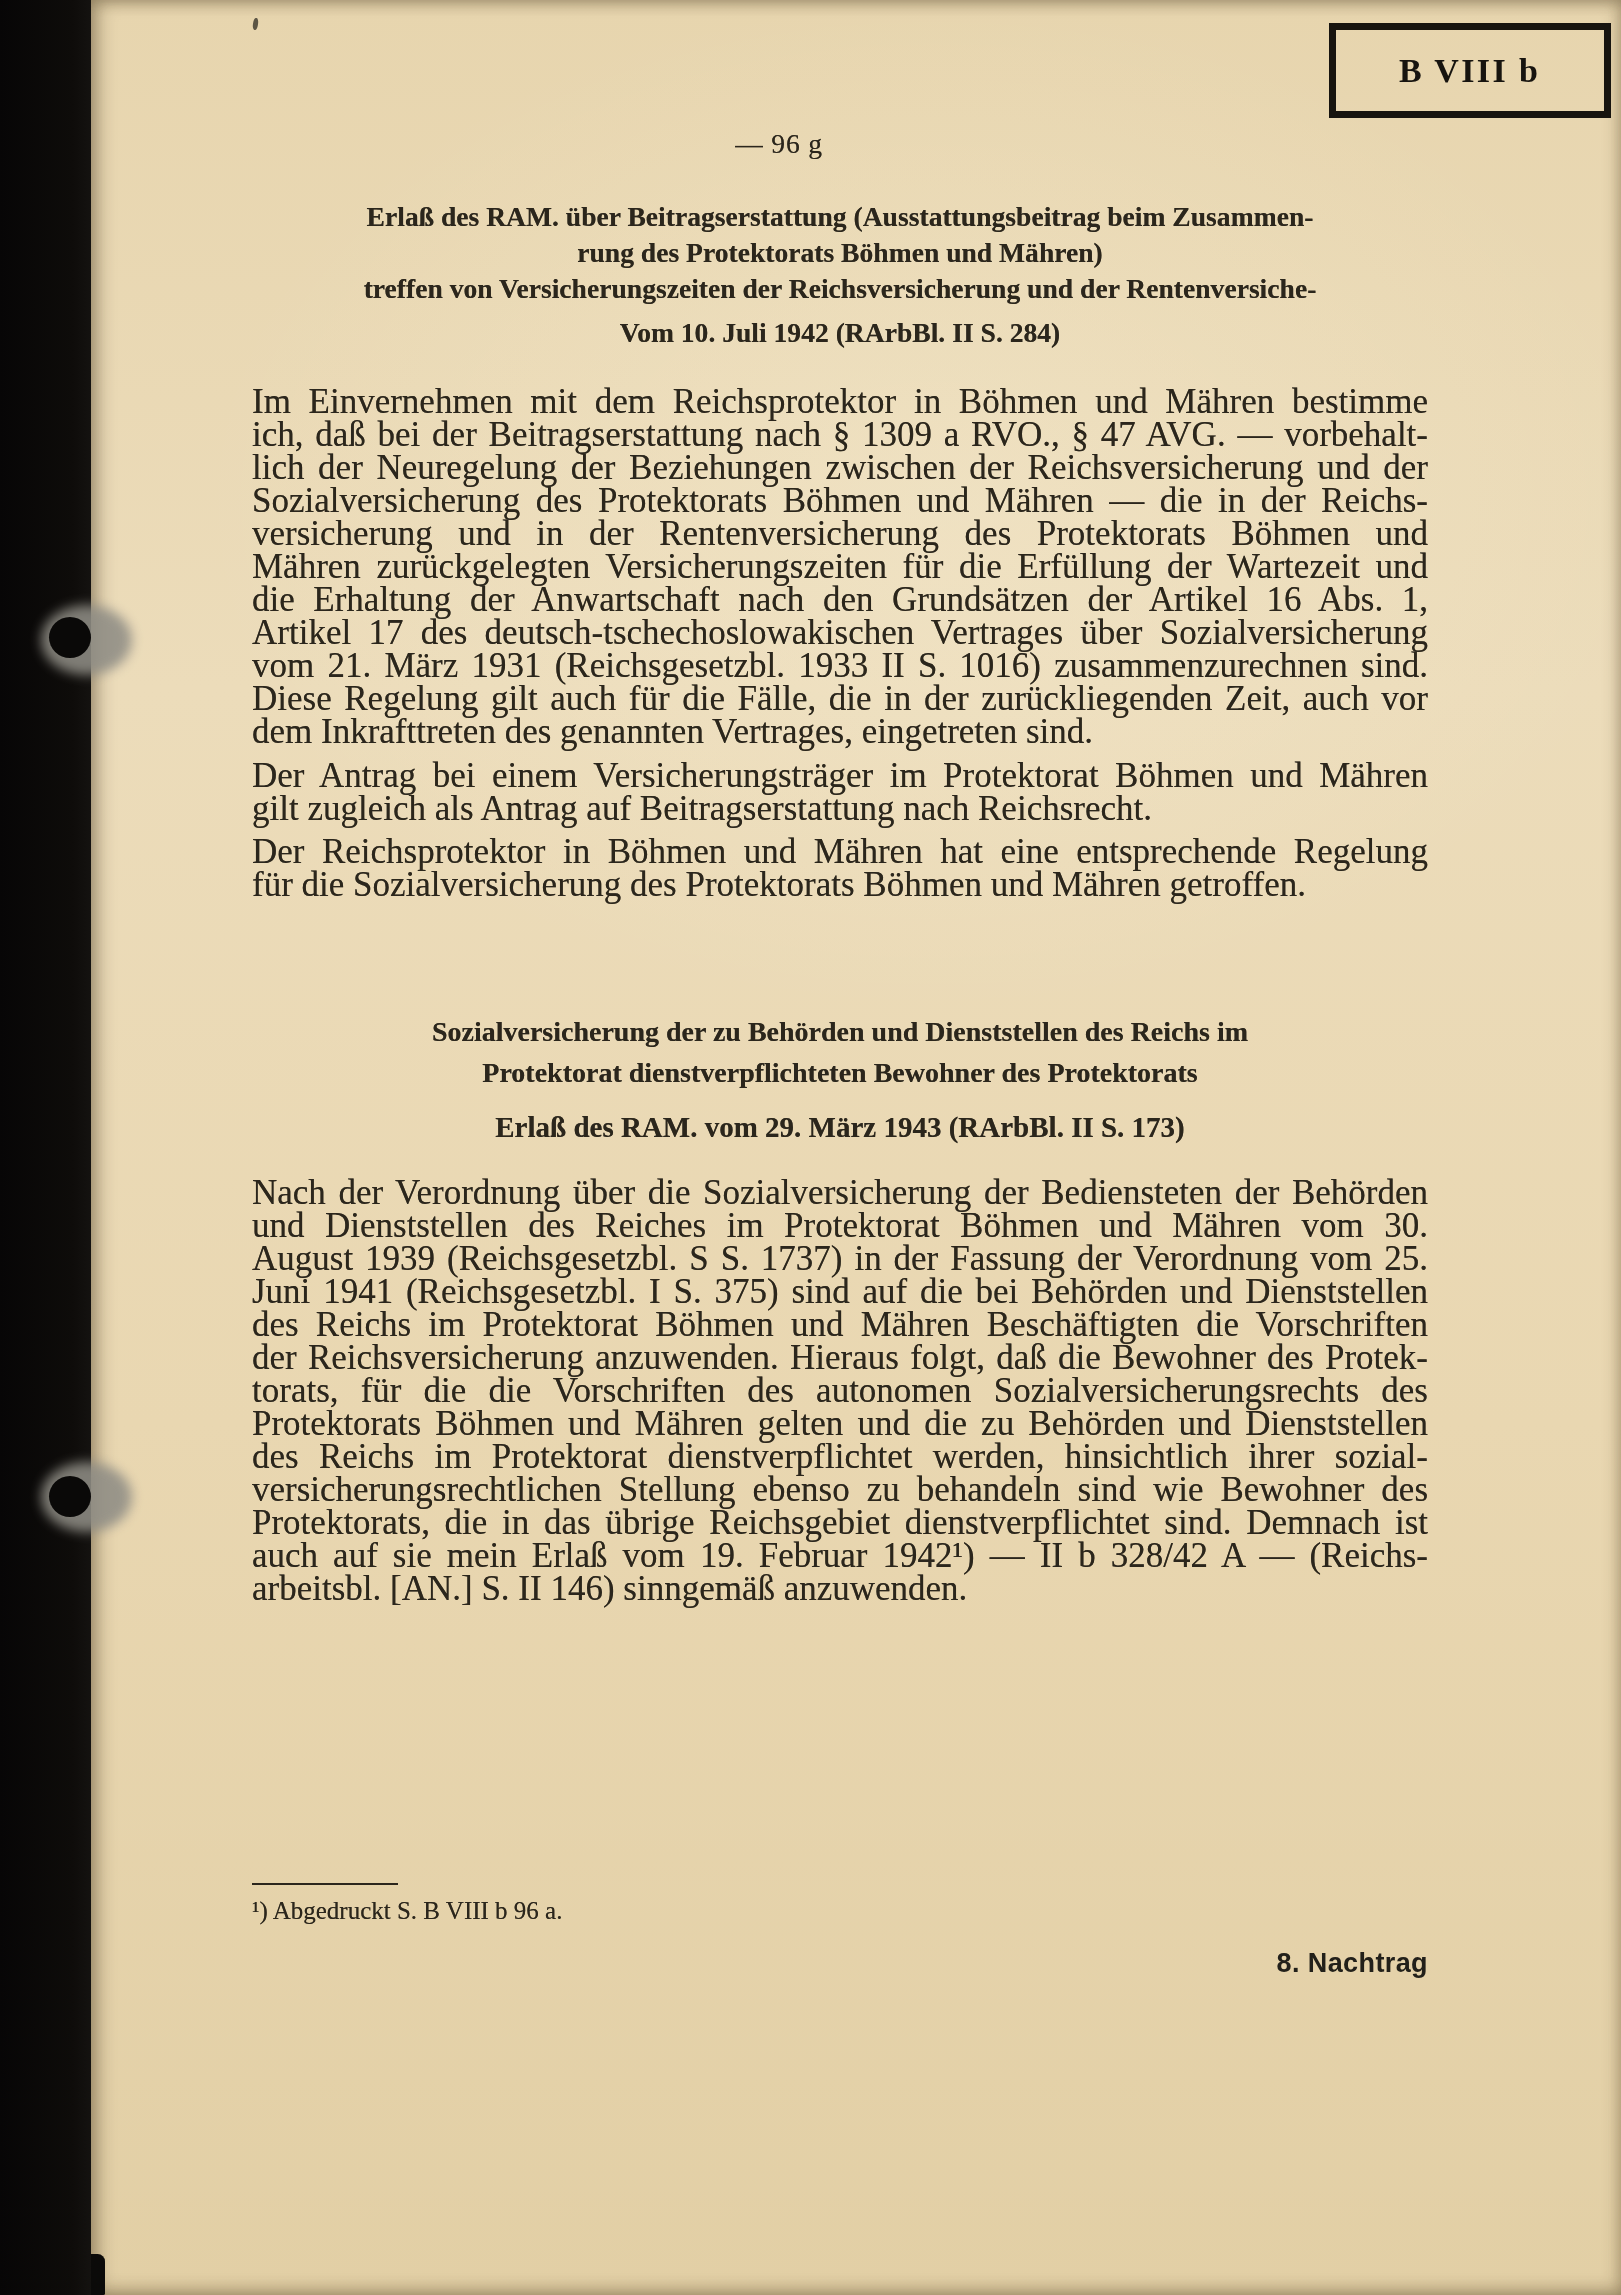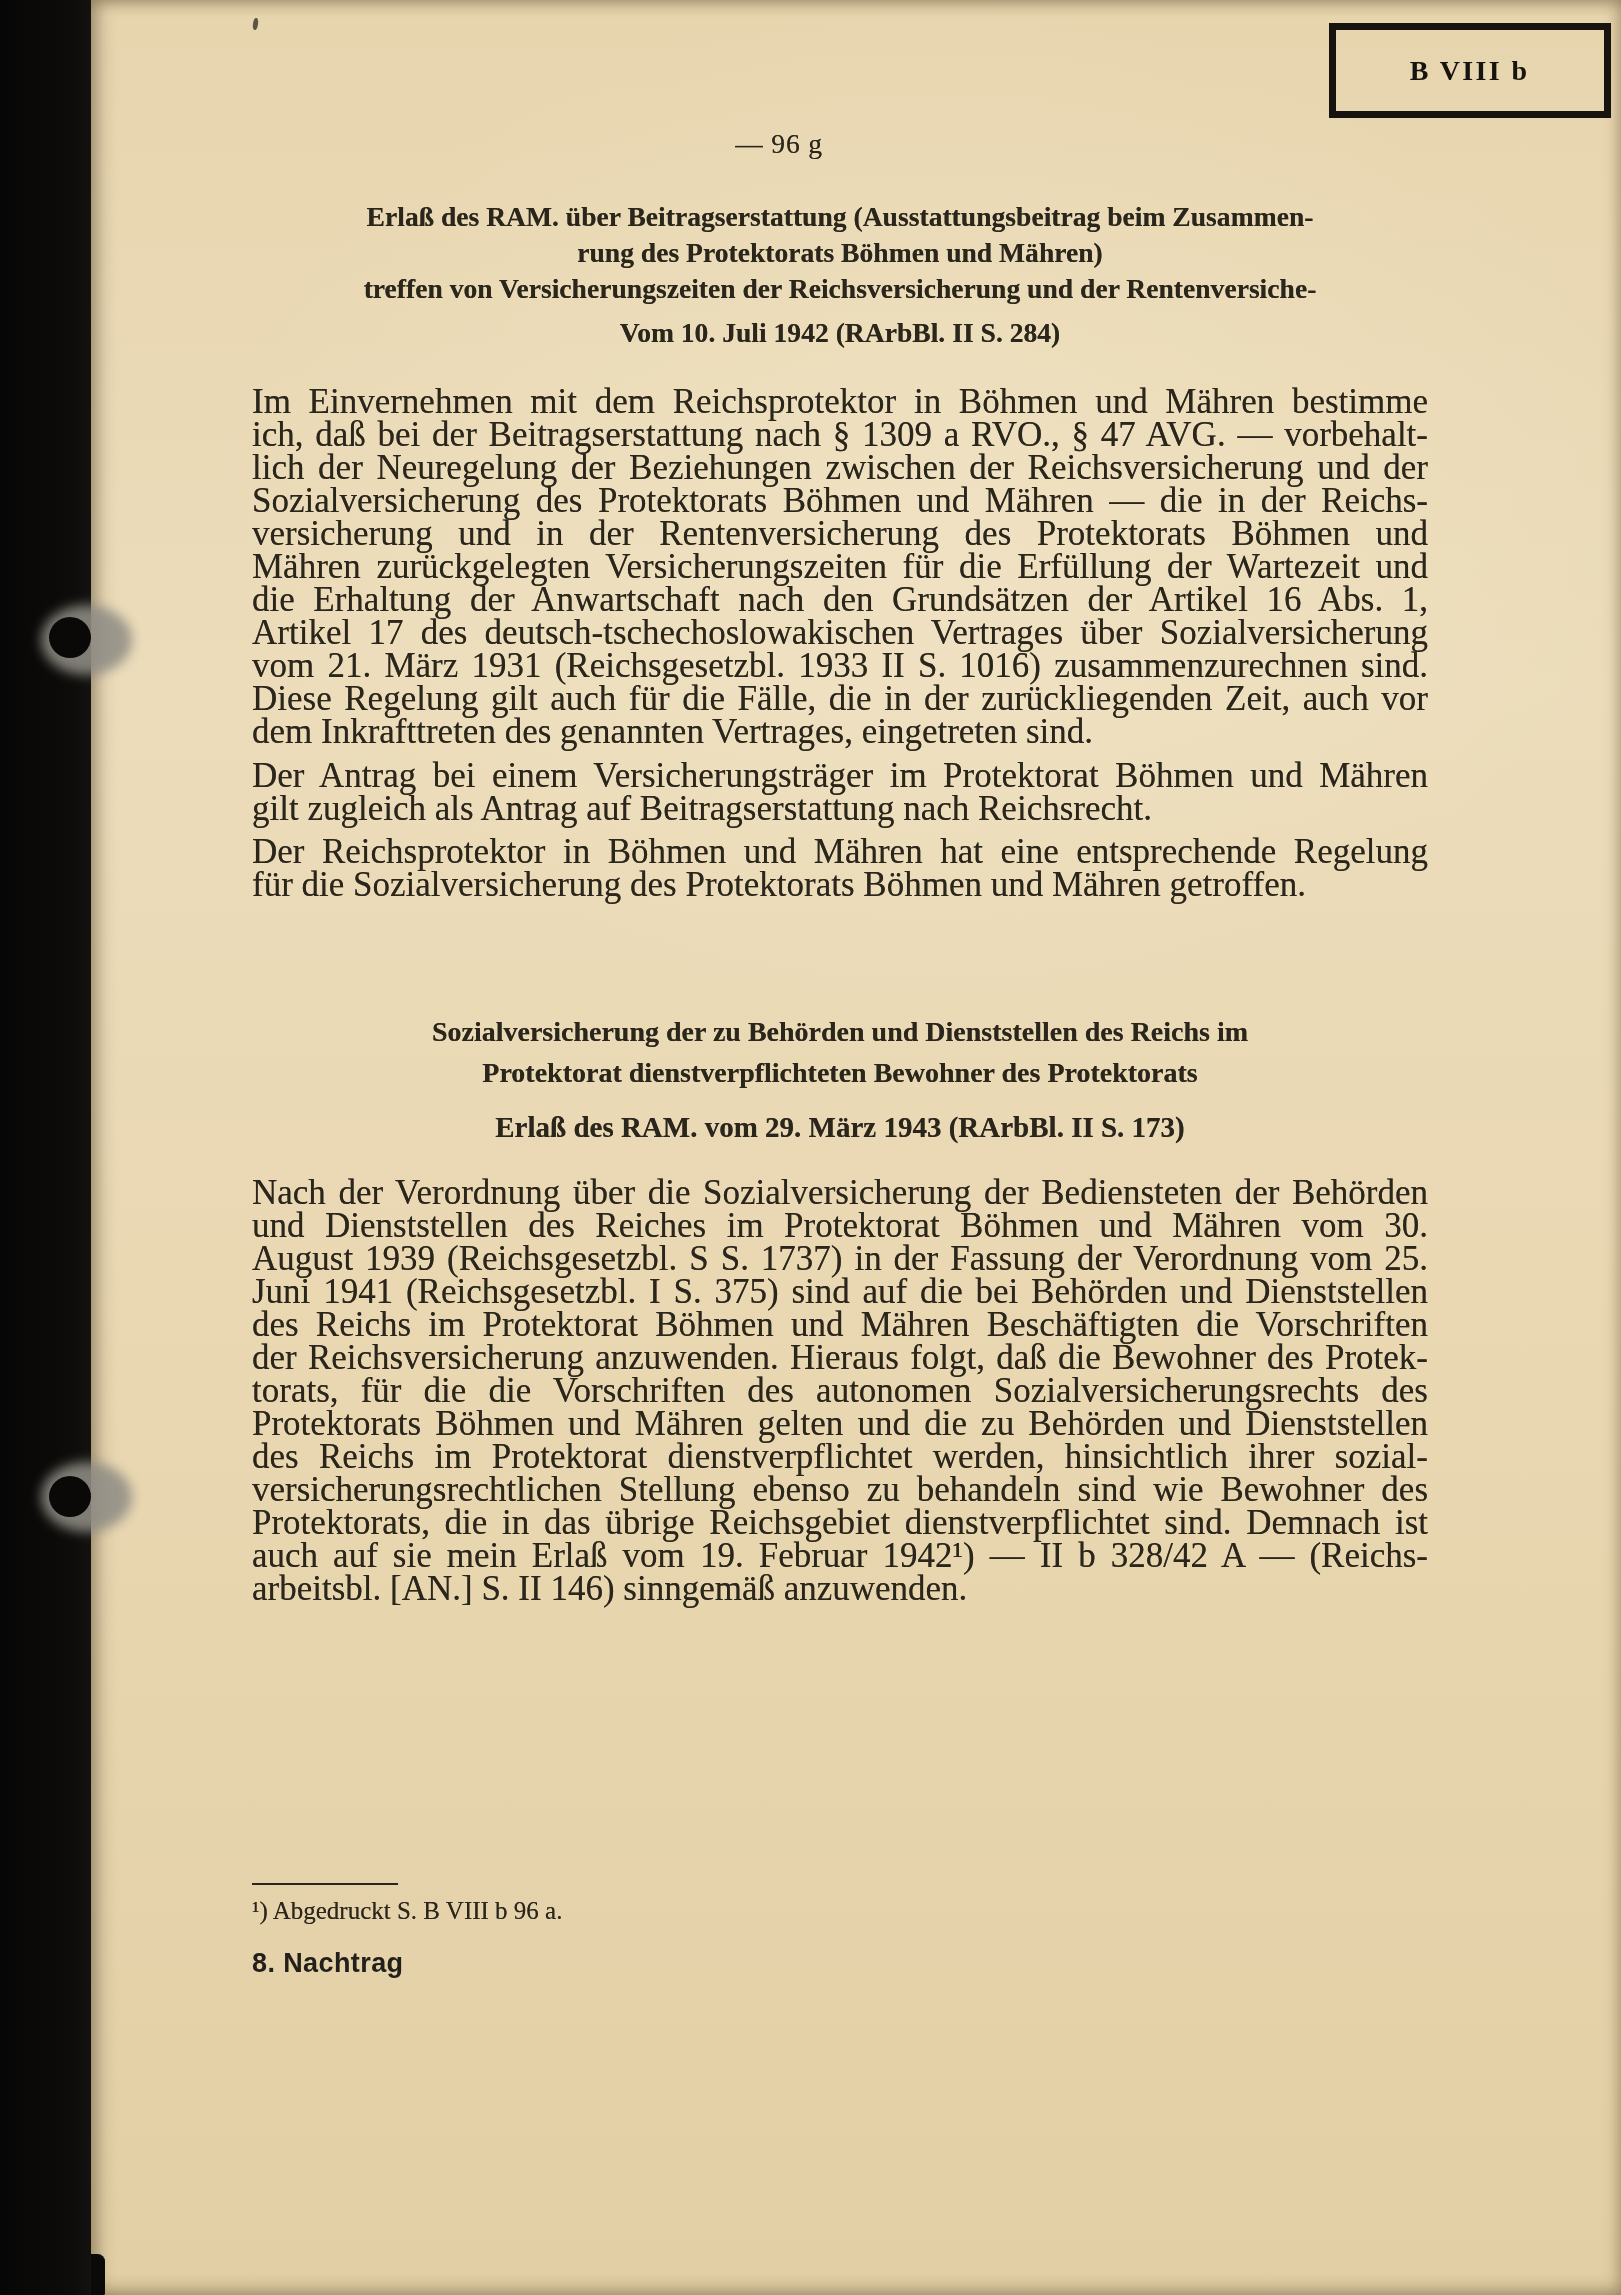--- a/index.html
+++ b/index.html
@@ -42,21 +42,21 @@
   .corner-box {
     position: absolute;
     top: 23px; right: 11.4px;
     width: 268px; height: 81px;
     border: 7.3px solid #17140f;
     display: flex;
     align-items: center;
     justify-content: center;
   }
   .corner-box span {
-    font-size: 28px;
+    font-size: 34px;
     font-weight: 700;
     letter-spacing: 2.4px;
     color: #17140f;
   }
 
   
   .content {
     position: absolute;
     left: 161px; top: 128px;
     width: 1176px;
@@ -121,21 +121,21 @@
     width: 1176px;
     font-size: 25px;
     color: #2b261c;
     text-shadow: 0 0 0.4px rgba(43, 38, 28, 0.65);
   }
 
   .nachtrag {
     position: absolute;
     left: 161px; top: 1948px;
     width: 1176px;
-    text-align: left;
+    text-align: right;
     font-family: "Liberation Sans", "DejaVu Sans", sans-serif;
     font-weight: 700;
     font-size: 27px;
     letter-spacing: 0.4px;
     color: #22201a;
   }
 
   
   .smudge {
     position: absolute;

